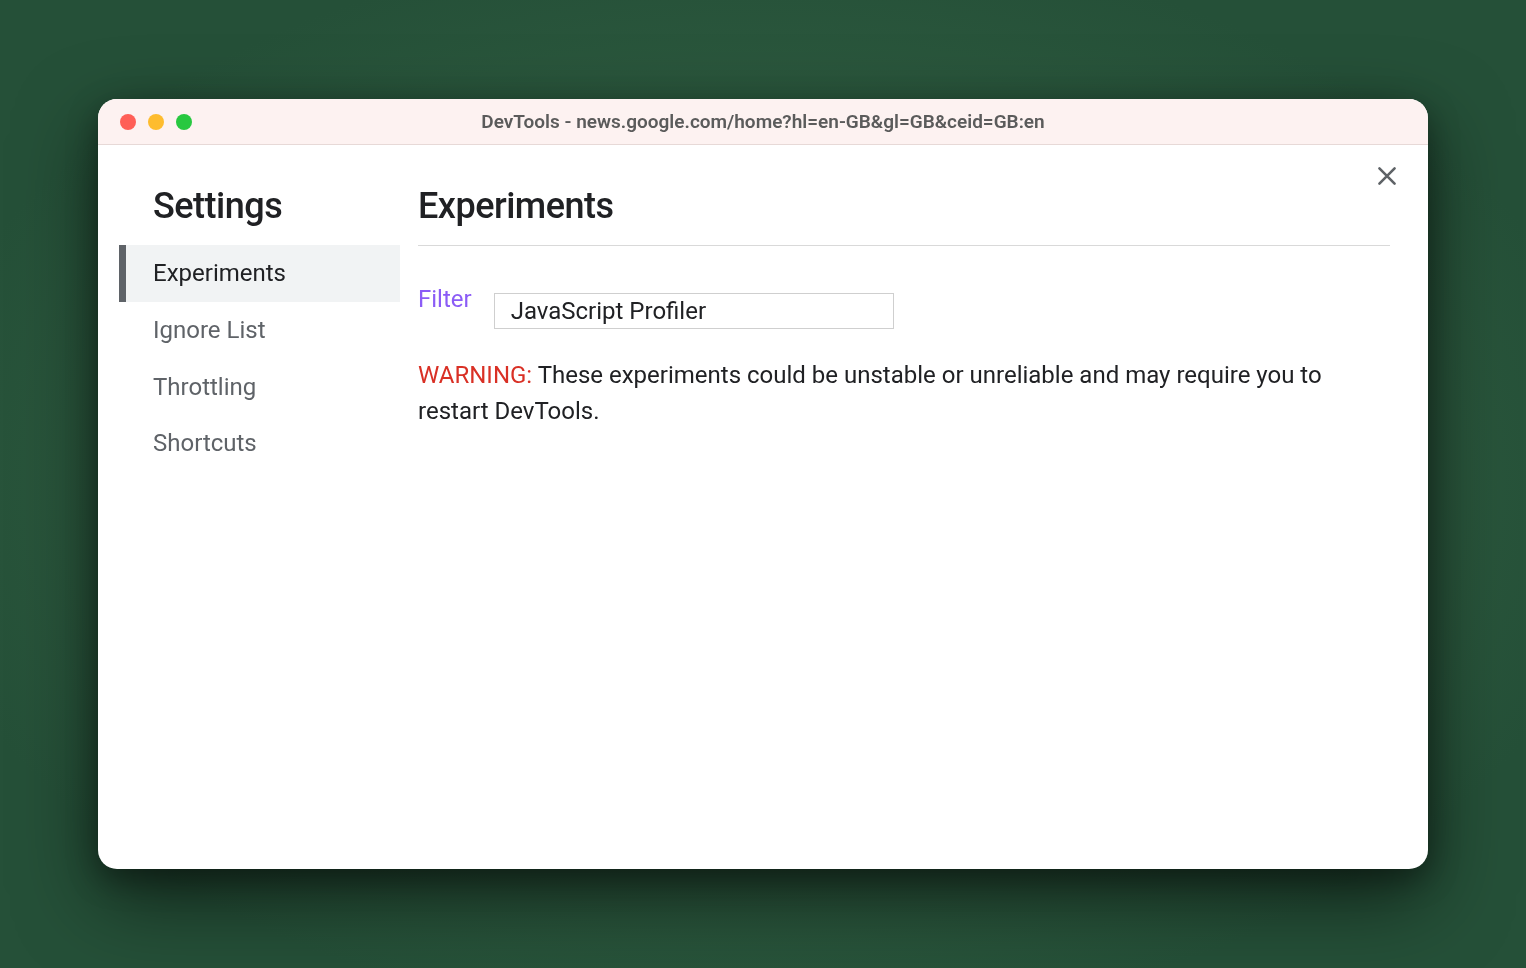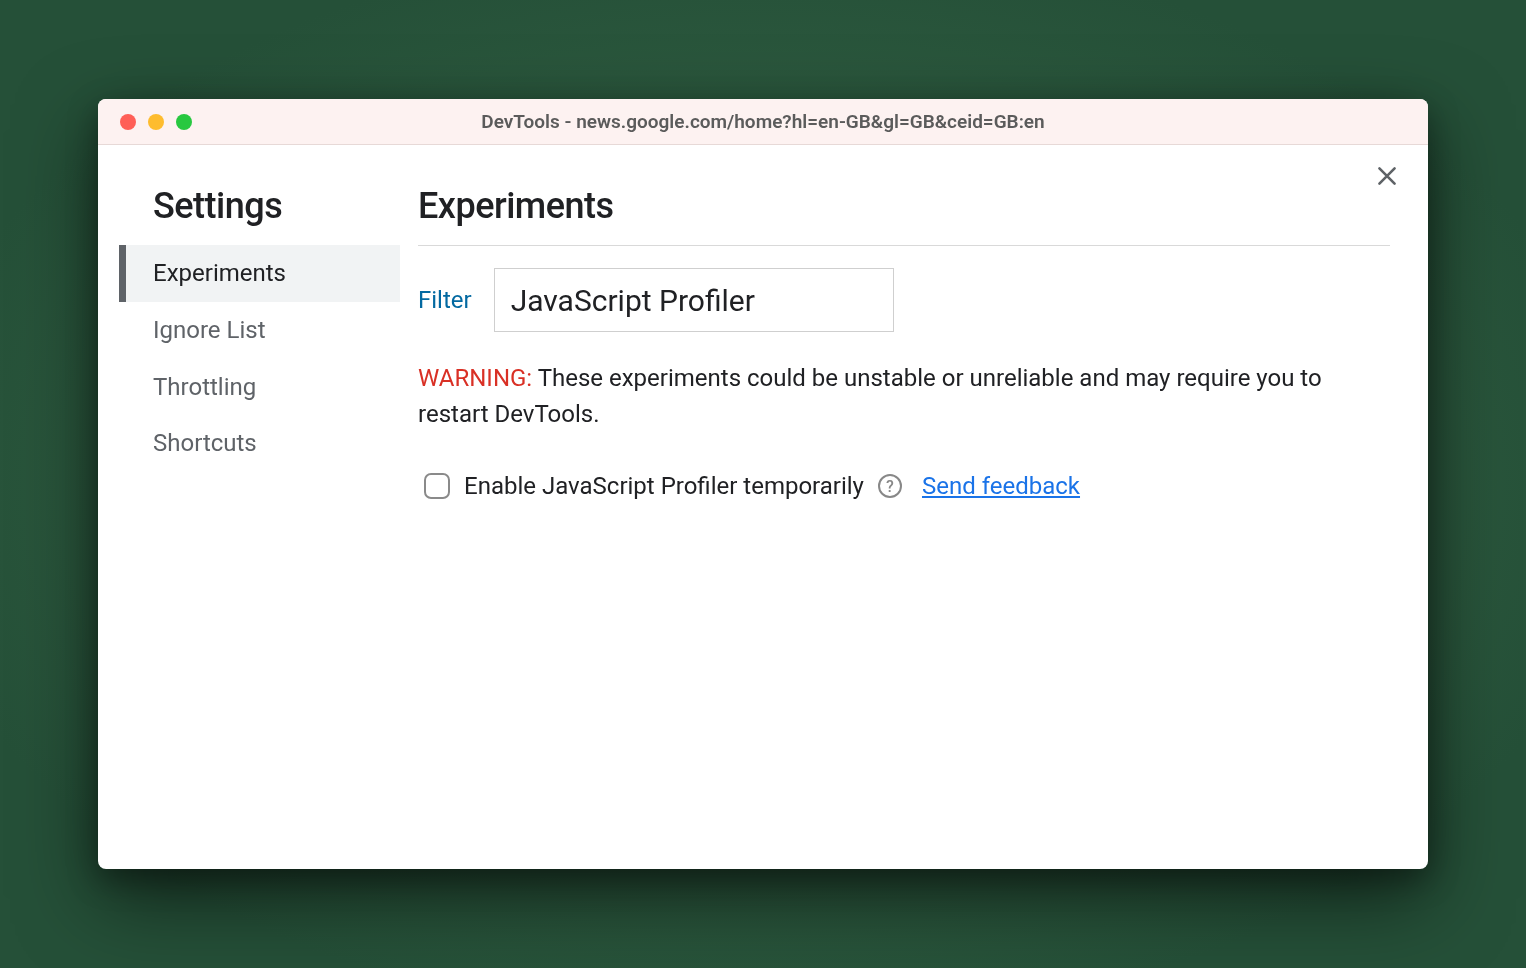--- a/index.html
+++ b/index.html
@@ -9,21 +9,21 @@
     background: #2d5a3d;
     background: radial-gradient(ellipse at center, #3a6b4a 0%, #255038 80%);
     display: flex;
     align-items: center;
     justify-content: center;
   }
   .window {
     width: 1330px;
     height: 770px;
     background: #ffffff;
-    border-radius: 8px;
+    border-radius: 19px;
     box-shadow: 0 30px 80px rgba(0,0,0,0.55), 0 10px 30px rgba(0,0,0,0.35);
     overflow: hidden;
     display: flex;
     flex-direction: column;
   }
   .titlebar {
     height: 46px;
     background: #fdf2f1;
     border-bottom: 1px solid #e7d9d7;
     display: flex;
@@ -105,37 +105,38 @@
     margin: 18px 0 22px 0;
   }
   .filter-row {
     display: flex;
     align-items: center;
     gap: 22px;
     margin-bottom: 28px;
   }
   .filter-label {
     font-size: 24px;
-    color: #0369a1;
+    color: #8b5cf6;
   }
   .filter-input {
     width: 400px;
-    height: 64px;
+    height: 36px;
     border: 1px solid #cfcfcf;
-    font-size: 30px;
+    font-size: 24px;
     padding: 0 16px;
     color: #202124;
     outline: none;
     font-family: inherit;
+    margin-top: 25px;
   }
   .warning-text {
     font-size: 24px;
     color: #202124;
     line-height: 1.5;
-    margin-bottom: 40px;
+    margin-bottom: 19px;
   }
   .warning-label {
     color: #d93025;
   }
   .experiment-row {
     display: flex;
     align-items: center;
     gap: 14px;
     font-size: 24px;
     color: #202124;
@@ -206,22 +207,16 @@
 
       <div class="filter-row">
         <span class="filter-label">Filter</span>
         <input class="filter-input" type="text" value="JavaScript Profiler" style="">
       </div>
 
       <div class="warning-text">
         <span class="warning-label">WARNING:</span><span> These experiments could be unstable or unreliable and may require you to restart DevTools.</span>
       </div>
 
-      <div class="experiment-row">
-        <div class="checkbox"></div>
-        <span>Enable JavaScript Profiler temporarily</span>
-        <span class="help-icon">?</span>
-        <span class="feedback-link">Send feedback</span>
-      </div>
     </div>
 
   </div>
 </div>
 
 </body></html>

